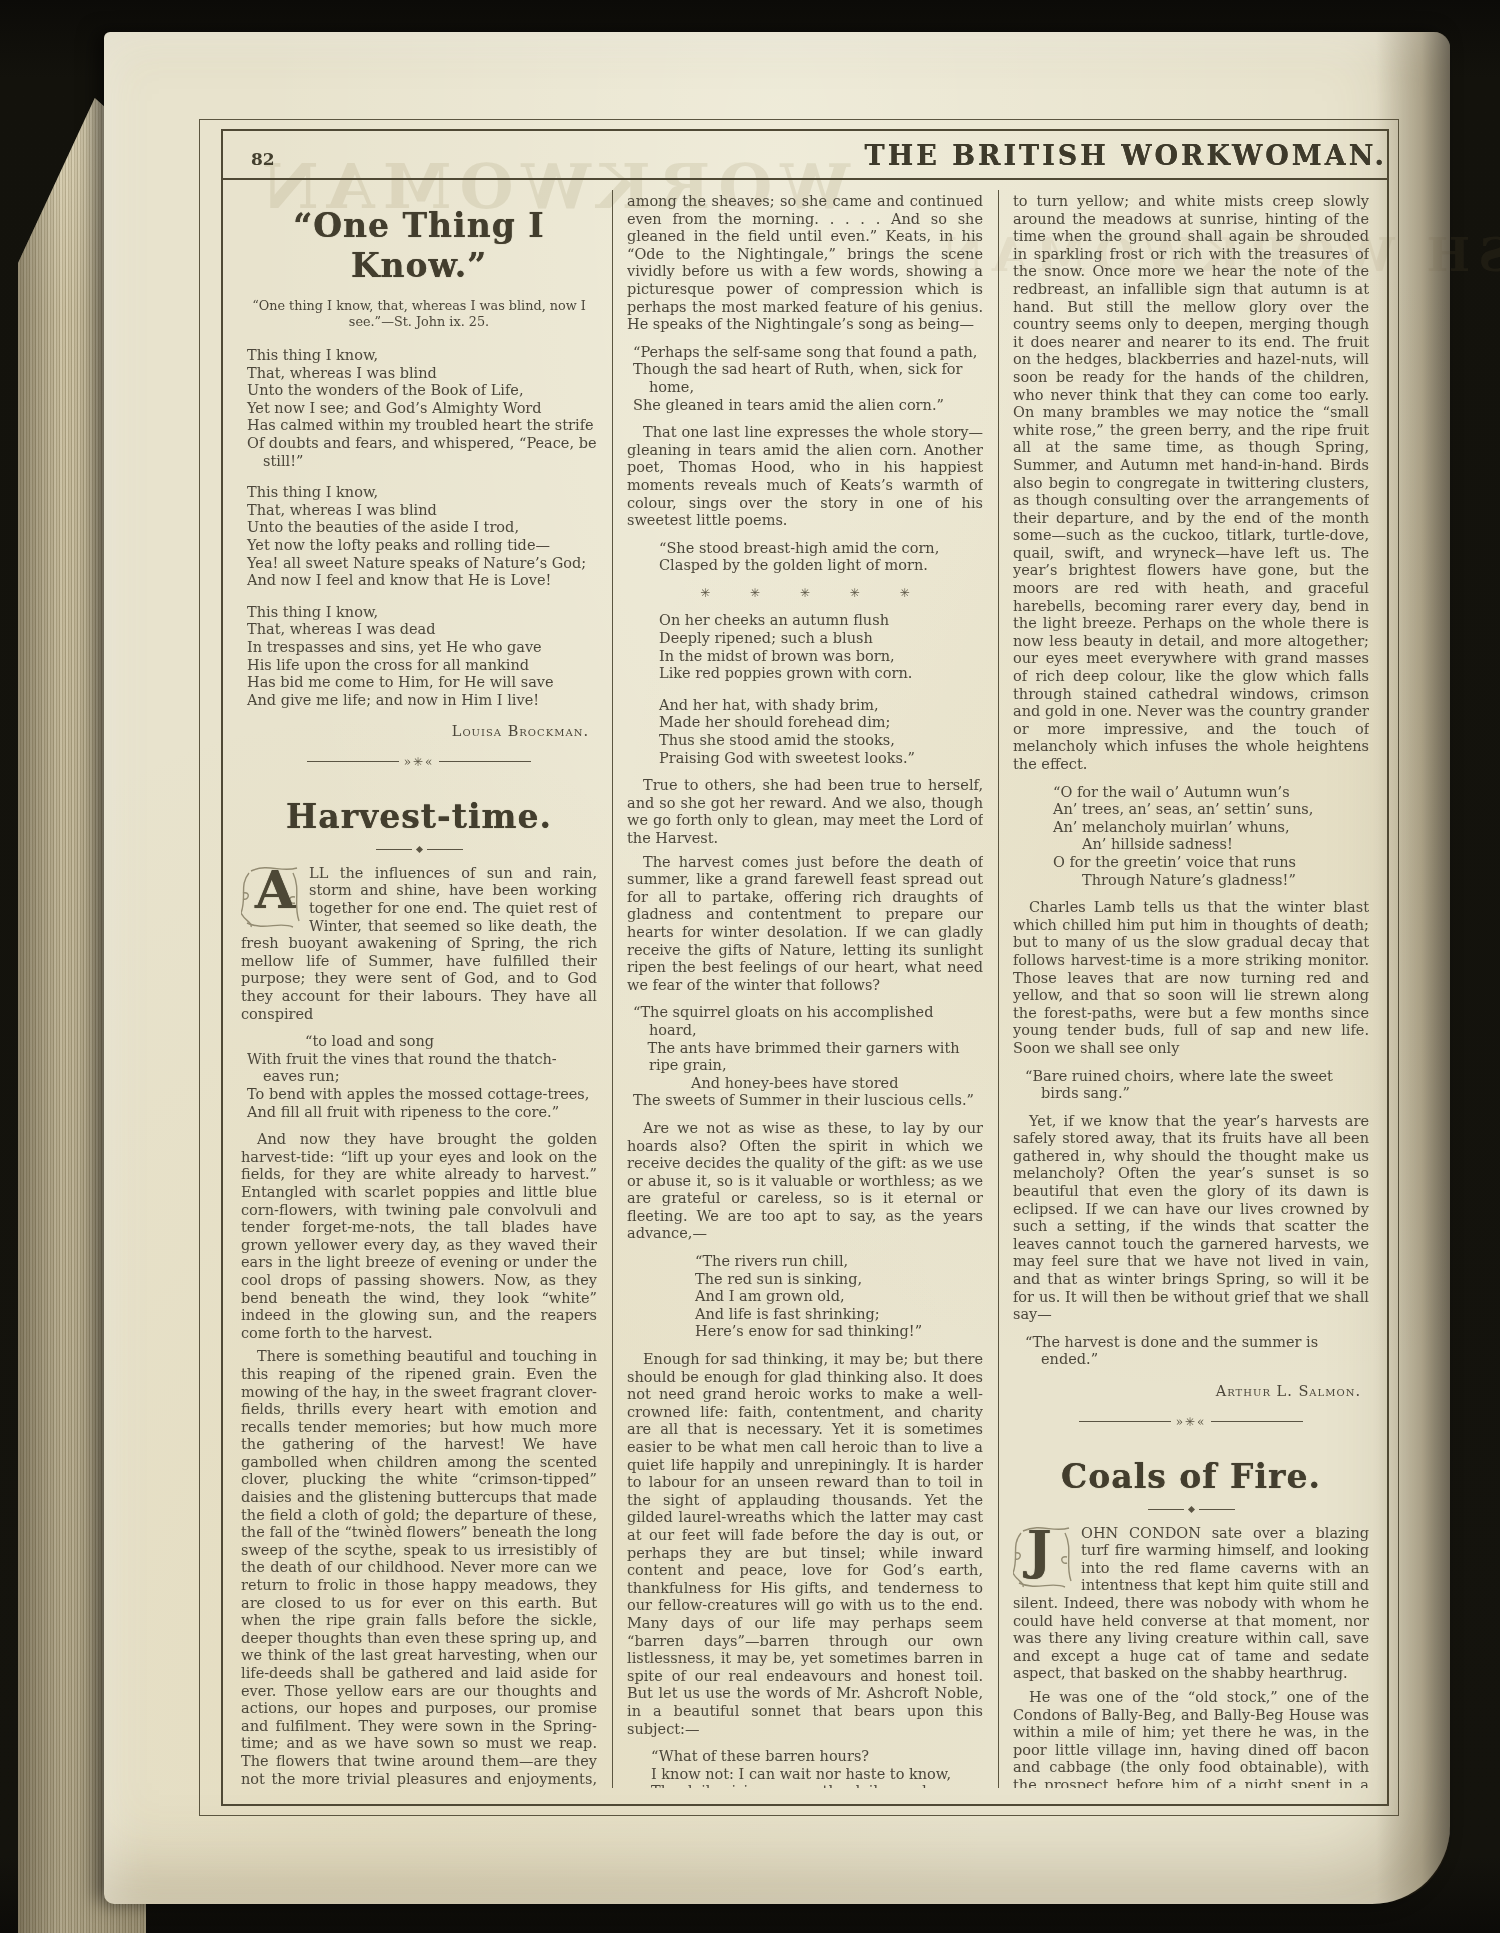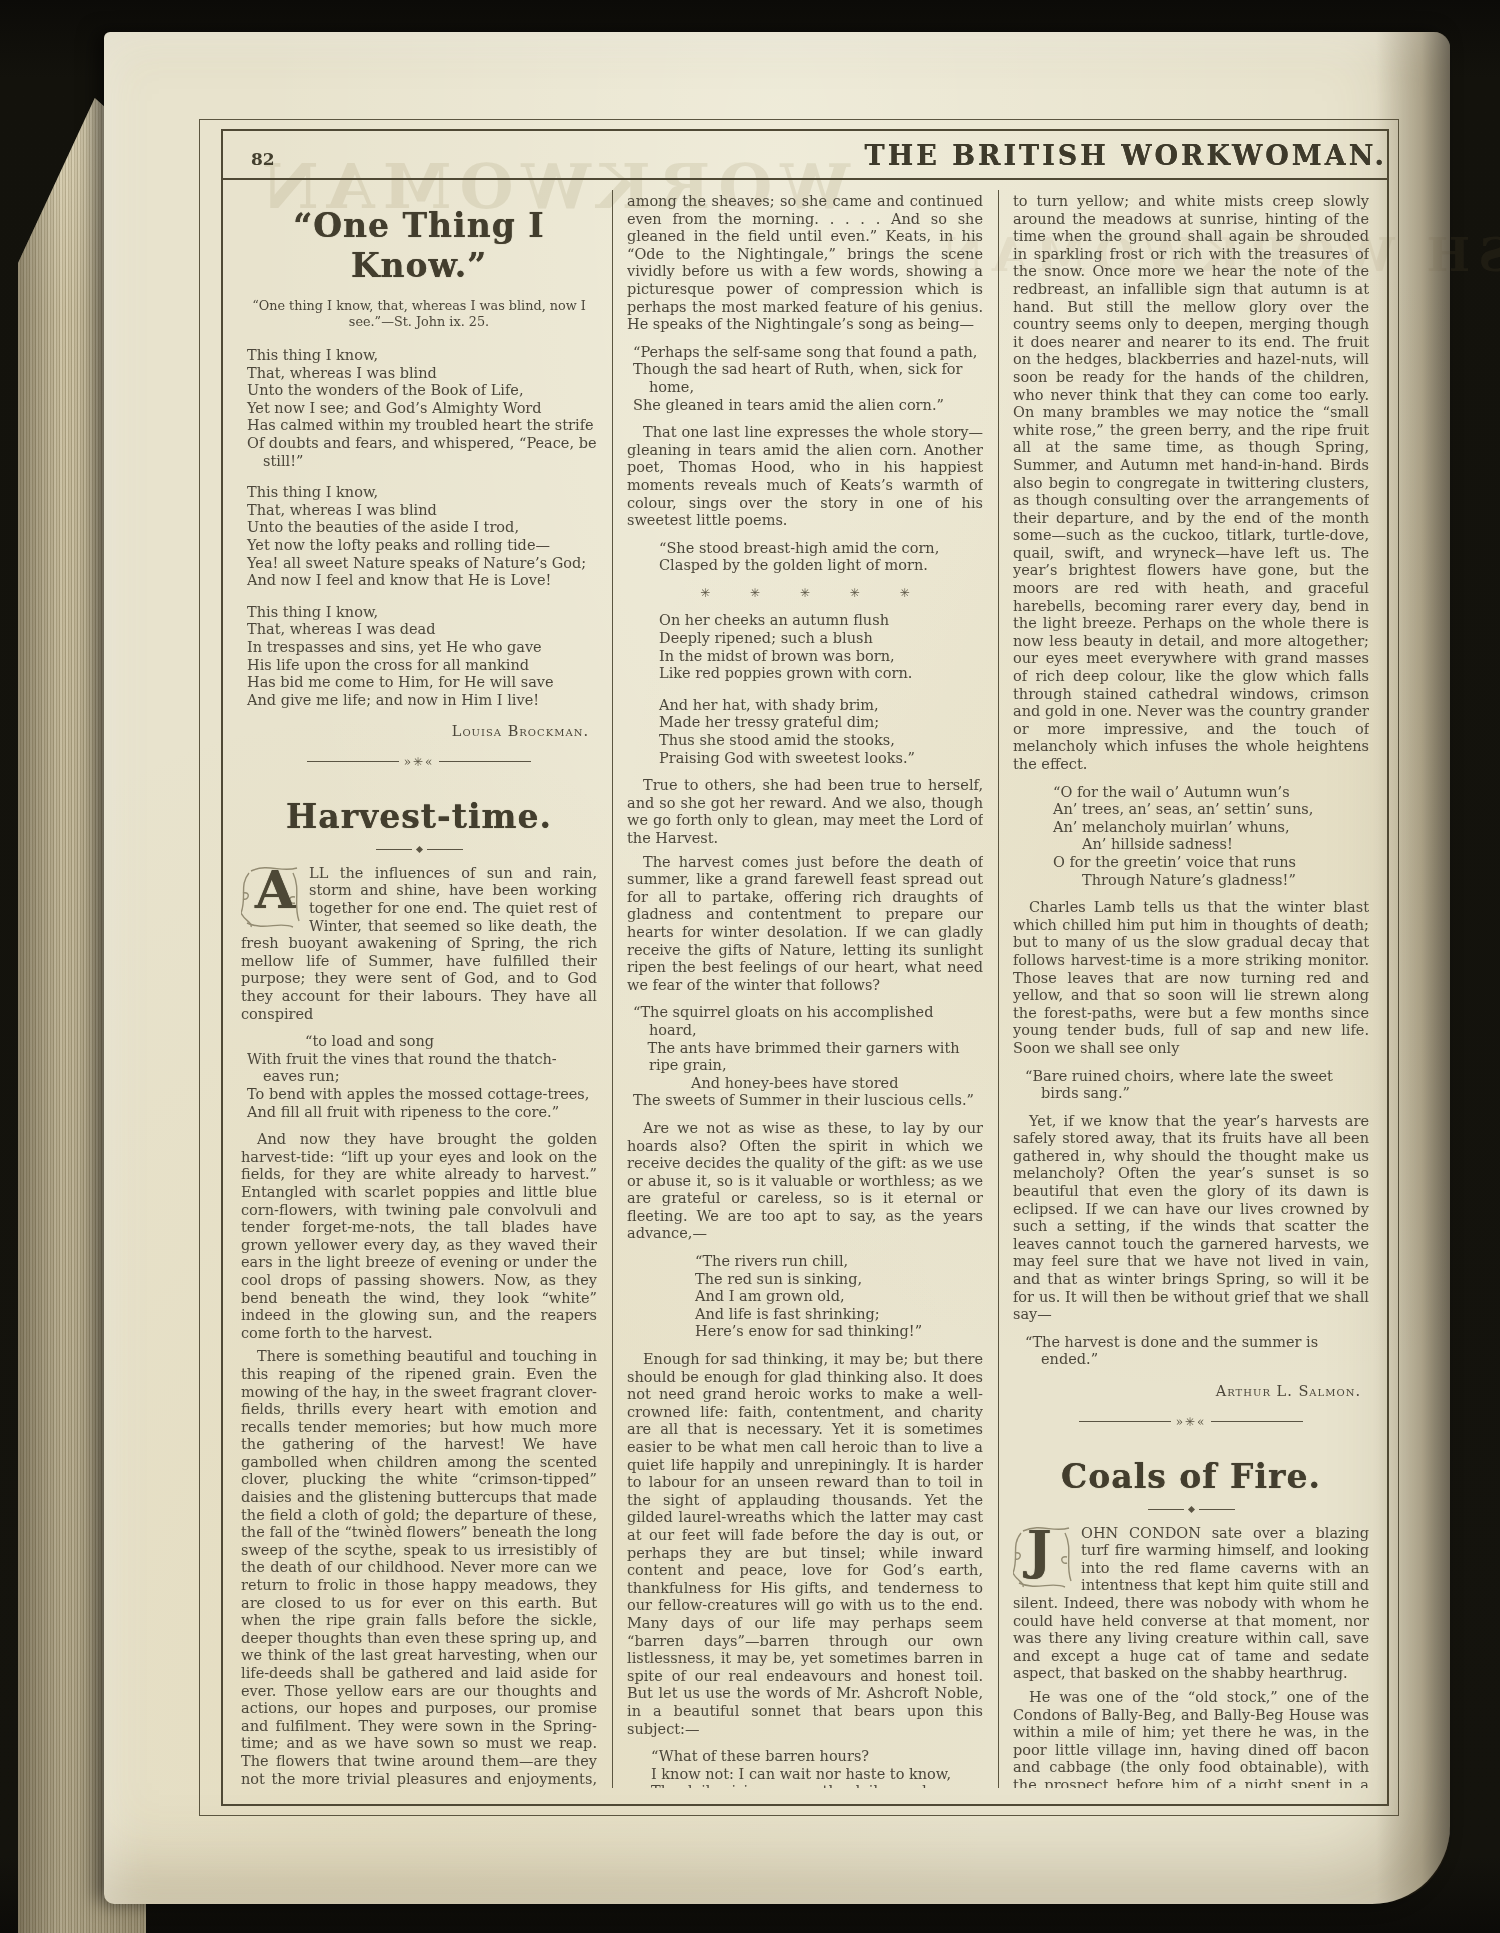--- a/index.html
+++ b/index.html
@@ -155,21 +155,21 @@
               </div>
               <div class="stars">✳ ✳ ✳ ✳ ✳</div>
               <div class="verse" style="padding-left: 26px;">
                 <div class="vline">On her cheeks an autumn flush</div>
                 <div class="vline">Deeply ripened; such a blush</div>
                 <div class="vline">In the midst of brown was born,</div>
                 <div class="vline">Like red poppies grown with corn.</div>
               </div>
               <div class="verse" style="padding-left: 26px;">
                 <div class="vline">And her hat, with shady brim,</div>
-                <div class="vline">Made her tressy grateful dim;</div>
+                <div class="vline">Made her should forehead dim;</div>
                 <div class="vline">Thus she stood amid the stooks,</div>
                 <div class="vline">Praising God with sweetest looks.”</div>
               </div>
               <div class="para"><span class="ptext">True to others, she had been true to herself, and so she got her reward.  And we also, though we go forth only to glean, may meet the Lord of the Harvest.</span></div>
               <div class="para"><span class="ptext">The harvest comes just before the death of summer, like a grand farewell feast spread out for all to partake, offering rich draughts of gladness and contentment to prepare our hearts for winter desolation.  If we can gladly receive the gifts of Nature, letting its sunlight ripen the best feelings of our heart, what need we fear of the winter that follows?</span></div>
               <div class="verse">
                 <div class="vline">“The squirrel gloats on his accomplished hoard,</div>
                 <div class="vline"> The ants have brimmed their garners with ripe grain,</div>
                 <div class="vline">    And honey-bees have stored</div>
                 <div class="vline">The sweets of Summer in their luscious cells.”</div>

